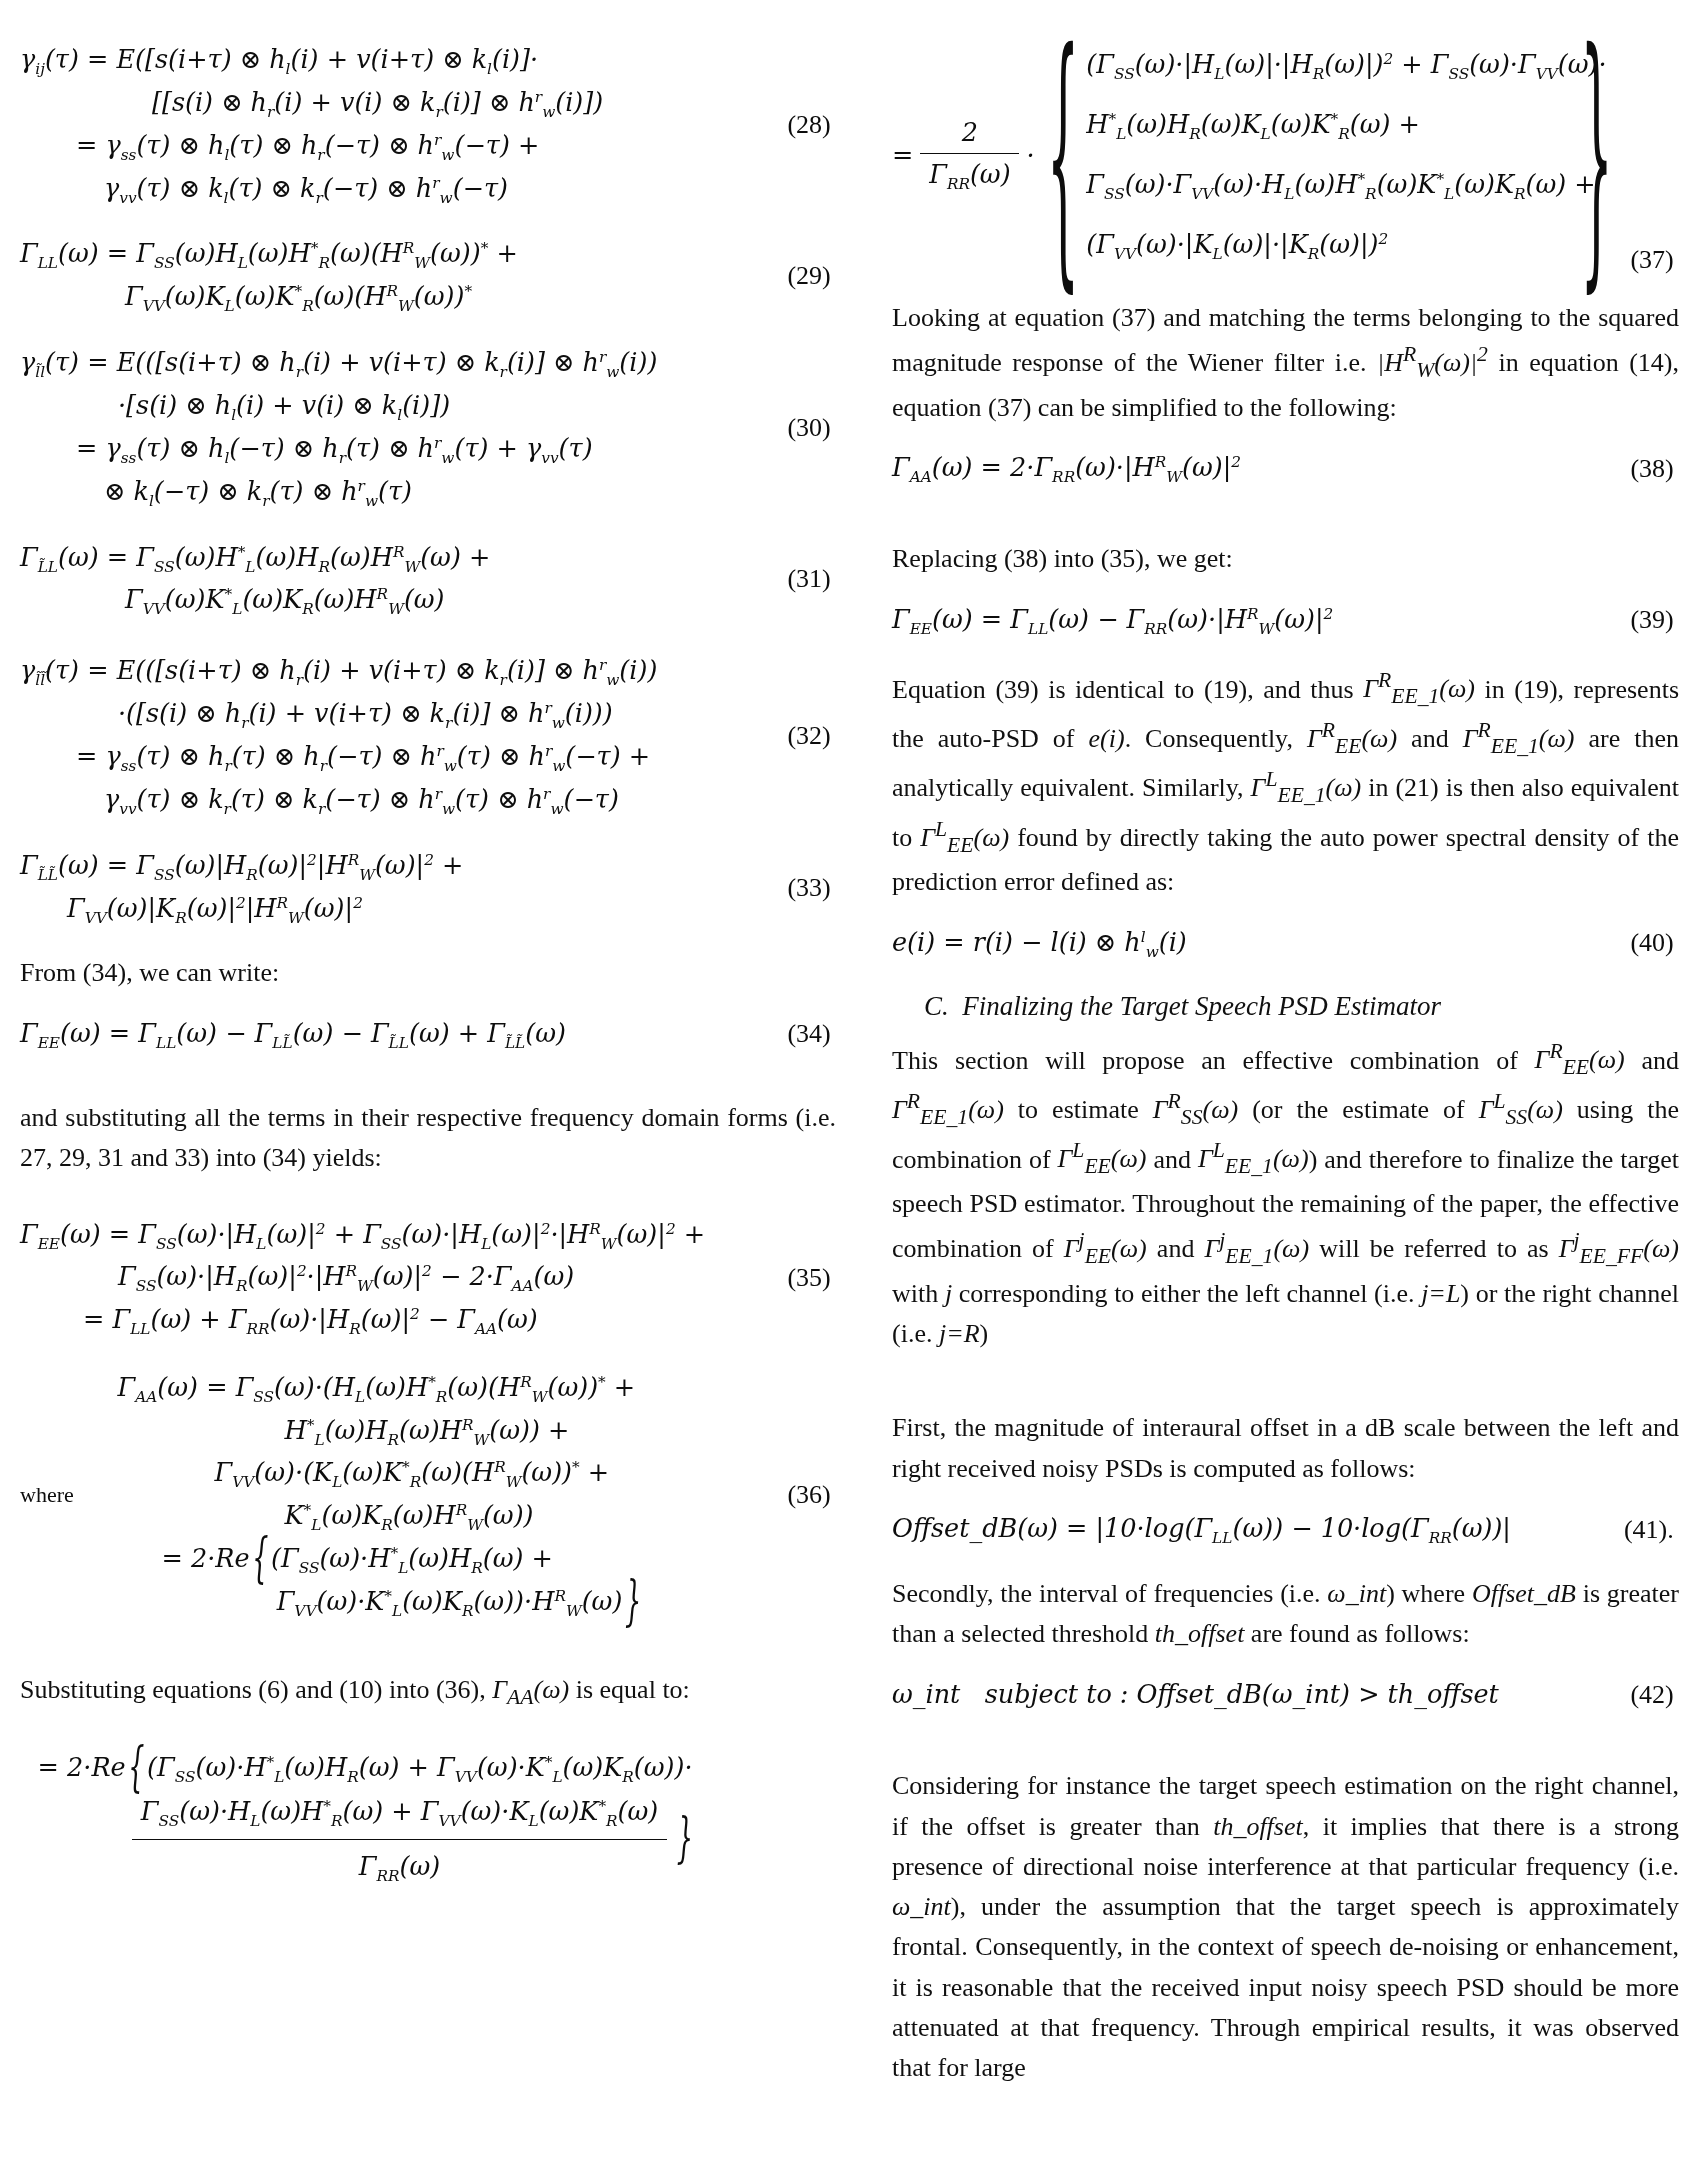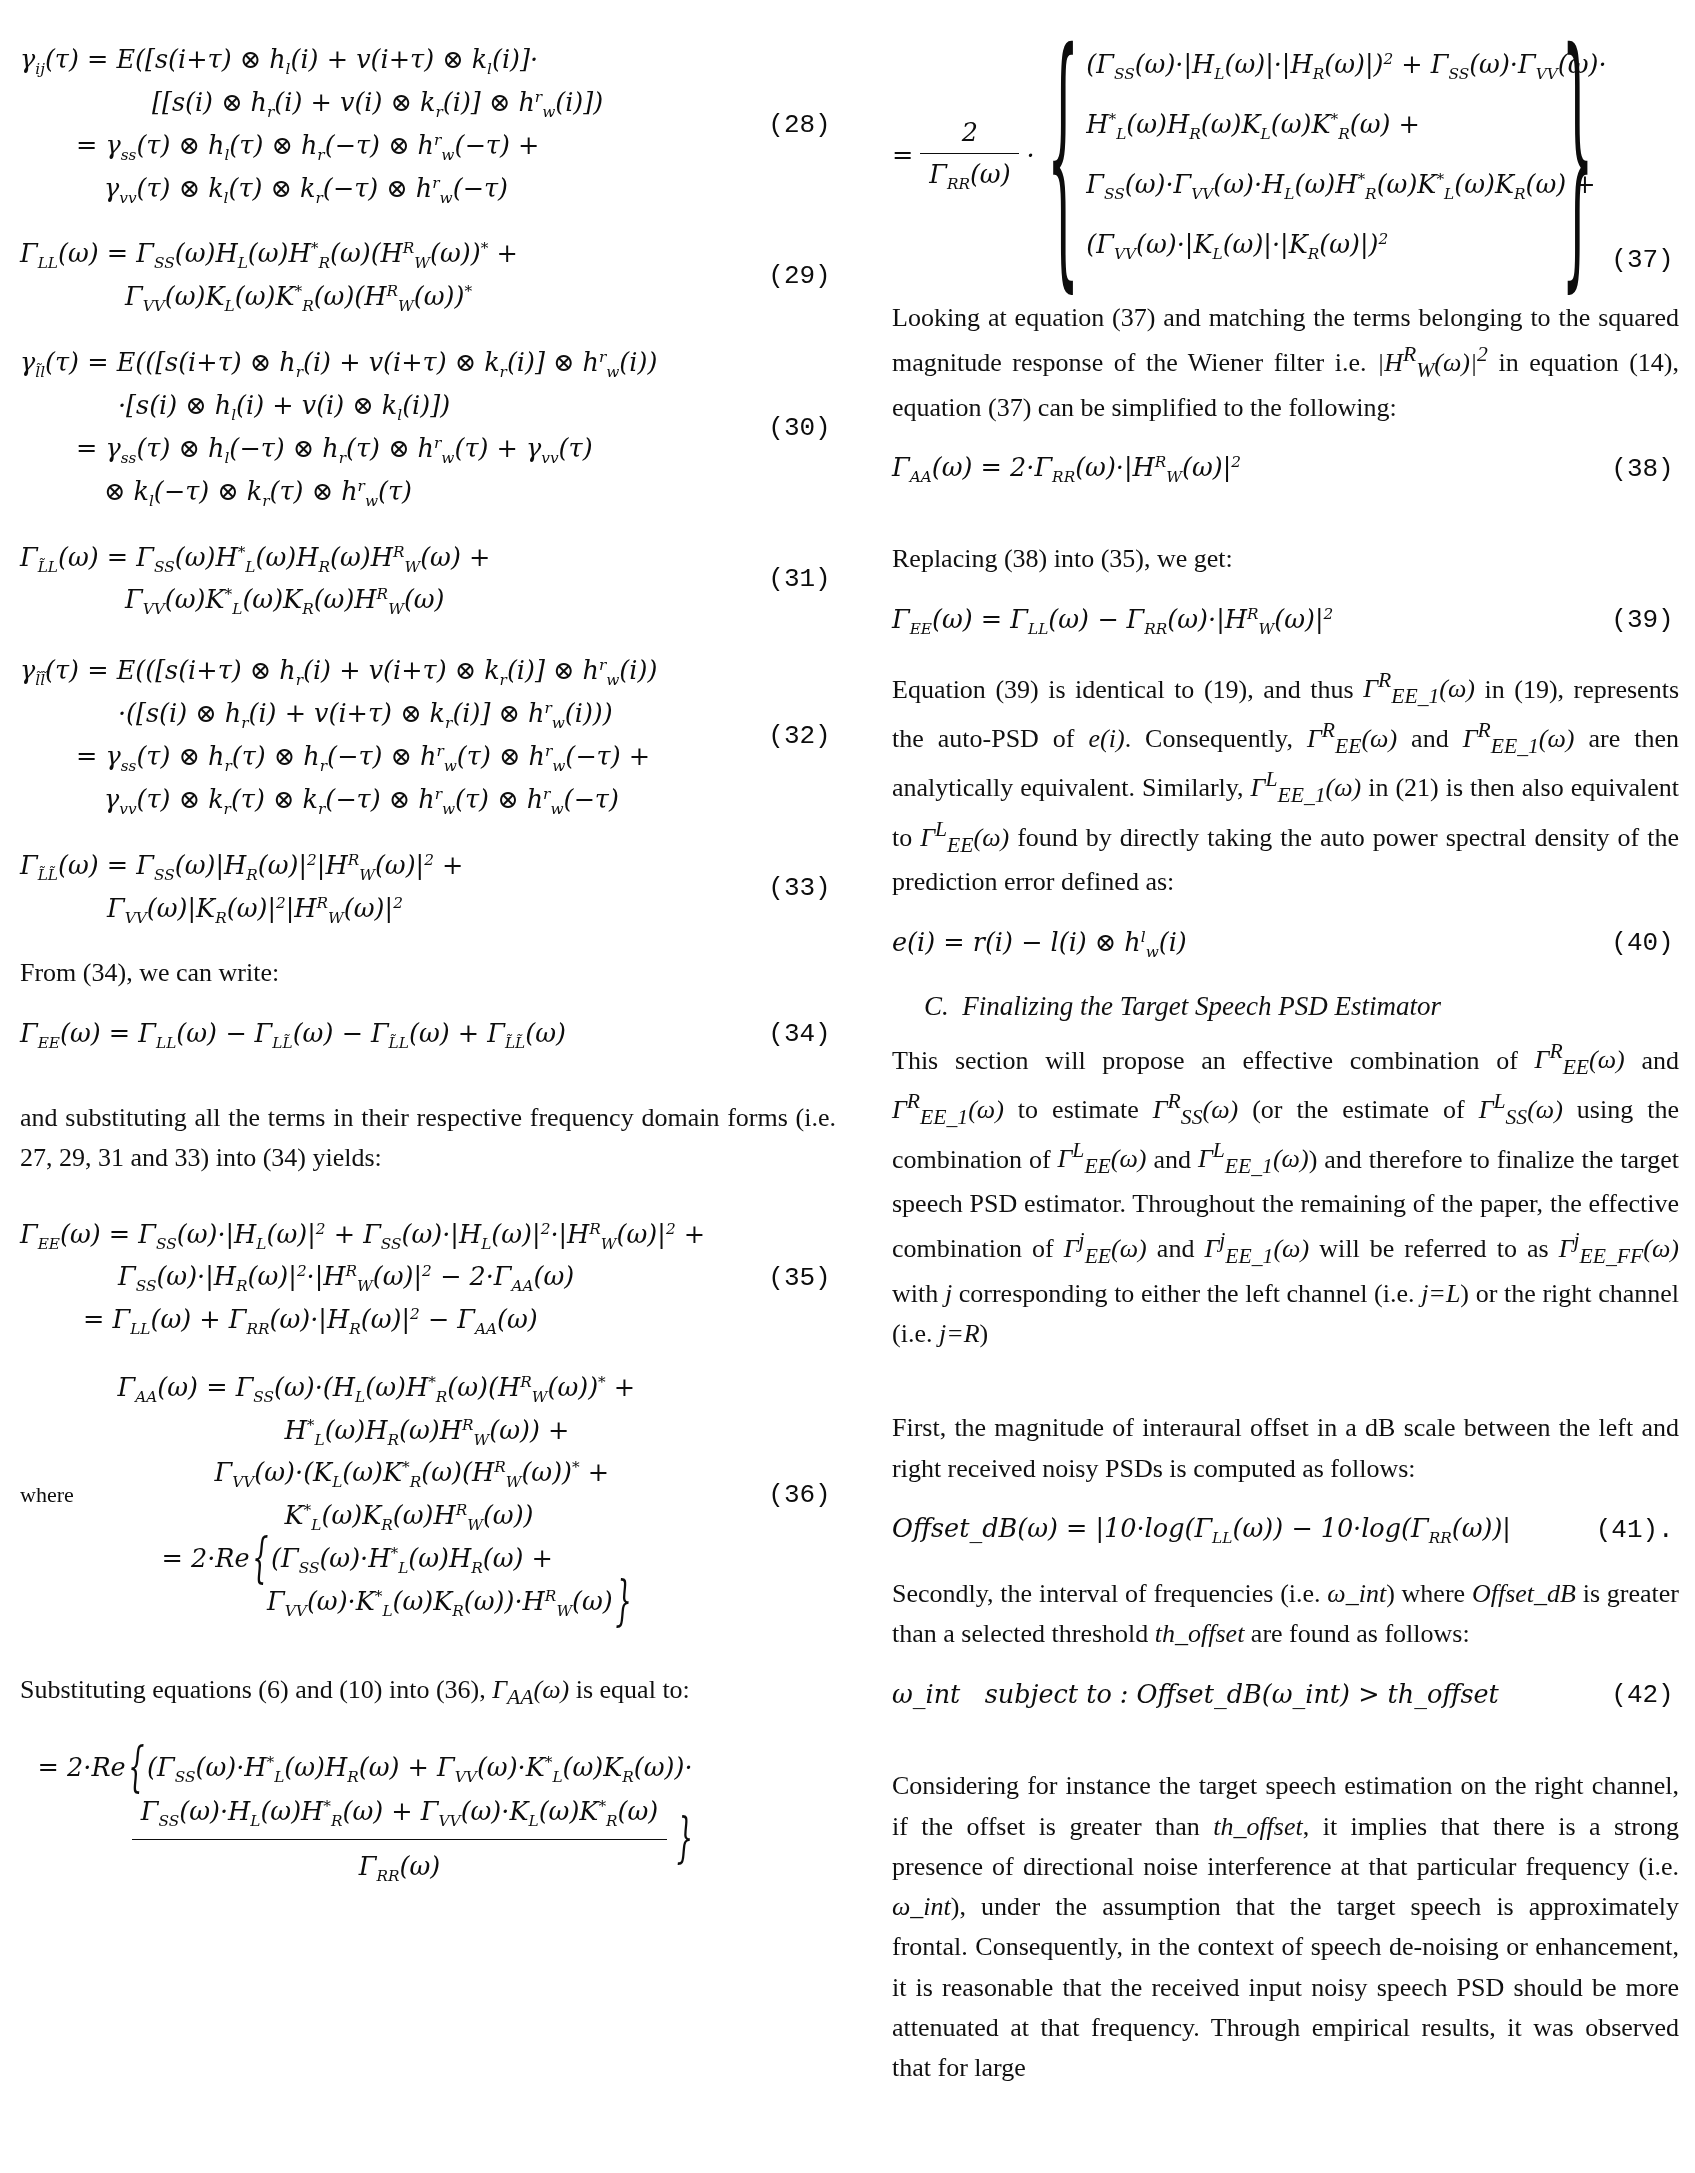--- a/index.html
+++ b/index.html
@@ -32,21 +32,21 @@
     margin:23px 0;padding-right:5.3px;
     font-family:"DejaVu Serif", serif;
     font-style:italic;font-size:25.5px;color:#0d0d0d;
   }
   .eq-body{flex:1;min-width:0;}
   .eq-line{white-space:nowrap;line-height:1.62;}
   .eq sub{font-size:60%;}
   .eq sup{font-size:60%;}
   .eq-num{
     margin-left:auto;align-self:center;flex:0 0 auto;
-    font-style:normal;font-family:Liberation Mono, monospace;
+    font-style:normal;font-family:Liberation Serif, serif;
     font-size:26px;padding-left:10.5px;text-align:right;
   }
   .eq-label{
     flex:0 0 auto;align-self:center;margin-right:8.8px;
     font-style:normal;font-family:"Liberation Serif", serif;font-size:22px;
   }
 
   
   .frac{
     display:inline-flex;flex-direction:column;vertical-align:middle;
@@ -109,21 +109,21 @@
           <div class="eq-line">γ<sub>l̃l̃</sub>(τ) = E(([s(i+τ) ⊗ h<sub>r</sub>(i) + v(i+τ) ⊗ k<sub>r</sub>(i)] ⊗ h<sup>r</sup><sub>w</sub>(i))</div>
           <div class="eq-line" style="margin-left: 98px;">·([s(i) ⊗ h<sub>r</sub>(i) + v(i+τ) ⊗ k<sub>r</sub>(i)] ⊗ h<sup>r</sup><sub>w</sub>(i)))</div>
           <div class="eq-line" style="margin-left: 56px;">= γ<sub>ss</sub>(τ) ⊗ h<sub>r</sub>(τ) ⊗ h<sub>r</sub>(−τ) ⊗ h<sup>r</sup><sub>w</sub>(τ) ⊗ h<sup>r</sup><sub>w</sub>(−τ) +</div>
           <div class="eq-line" style="margin-left: 84px;">γ<sub>vv</sub>(τ) ⊗ k<sub>r</sub>(τ) ⊗ k<sub>r</sub>(−τ) ⊗ h<sup>r</sup><sub>w</sub>(τ) ⊗ h<sup>r</sup><sub>w</sub>(−τ)</div>
         </div>
         <span class="eq-num">(32)</span>
       </div>
       <div class="eq">
         <div class="eq-body">
           <div class="eq-line">Γ<sub>L̃L̃</sub>(ω) = Γ<sub>SS</sub>(ω)|H<sub>R</sub>(ω)|<sup>2</sup>|H<sup>R</sup><sub>W</sub>(ω)|<sup>2</sup> +</div>
-          <div class="eq-line" style="margin-left: 87px;">Γ<sub>VV</sub>(ω)|K<sub>R</sub>(ω)|<sup>2</sup>|H<sup>R</sup><sub>W</sub>(ω)|<sup>2</sup></div>
+          <div class="eq-line" style="margin-left: 47px;">Γ<sub>VV</sub>(ω)|K<sub>R</sub>(ω)|<sup>2</sup>|H<sup>R</sup><sub>W</sub>(ω)|<sup>2</sup></div>
         </div>
         <span class="eq-num">(33)</span>
       </div>
       <div class="p" style="margin-top: 14px;">From (34), we can write:</div>
       <div class="eq" style="margin-top: 8.8px;">
         <div class="eq-body">
           <div class="eq-line">Γ<sub>EE</sub>(ω) = Γ<sub>LL</sub>(ω) − Γ<sub>LL̃</sub>(ω) − Γ<sub>L̃L</sub>(ω) + Γ<sub>L̃L̃</sub>(ω)</div>
         </div>
         <span class="eq-num">(34)</span>
       </div>

